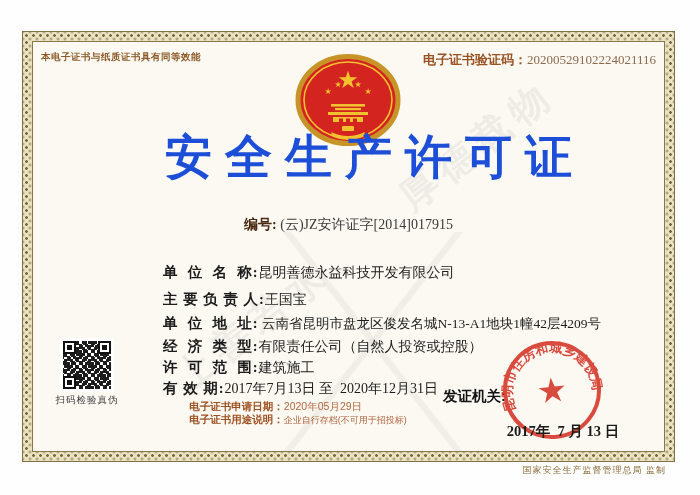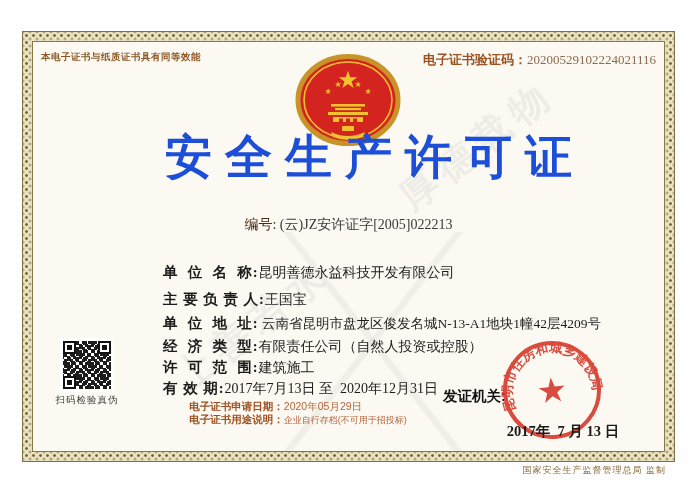--- a/index.html
+++ b/index.html
@@ -43,21 +43,21 @@
   
   .title{
     position:absolute;left:0;top:84px;width:100%;text-align:center;
     font-size:47px;font-weight:bold;color:#1d4ed8;letter-spacing:13px;
     text-indent:13px;white-space:nowrap;padding-left:20px;
   }
   .serial{
     position:absolute;left:0;top:174px;width:100%;text-align:center;
     font-size:14px;font-family:"Liberation Serif","DejaVu Serif",serif;
   }
-  .serial .slabel{font-weight:normal;color:#4a2a12;text-align:center;}
+  .serial .slabel{font-weight:bold;color:#4a2a12;text-align:center;}
   .serial .svalue{color:#3a3a3a;}
 
   
   .row{
     position:absolute;left:98px;white-space:pre;
     font-family:"Liberation Serif","DejaVu Serif",serif;color:#1c1c1c;
   }
   .row .flabel{font-weight:bold;font-size:14.5px;letter-spacing:1px;}
   .row .fvalue{font-size:14px;}
   .row3 .fvalue{font-size:13.5px;}
@@ -151,21 +151,21 @@
         <rect x="51" y="64.5" width="4" height="3.5" fill="#d42420"></rect>
         <rect x="58" y="64.5" width="4" height="3.5" fill="#d42420"></rect>
         <path d="M36 78 q17 8 34 0 l-2 5 q-15 6 -30 0 z" fill="#f2c12e"></path>
         <rect x="47" y="72" width="12" height="5" rx="1" fill="#f2c12e"></rect>
       </svg>
 
       <div class="title">安全生产许可证</div>
 
       <div class="serial">
         <span class="slabel">编号:</span>
-        <span class="svalue">(云)JZ安许证字[2005]022213</span>
+        <span class="svalue">(云)JZ安许证字[2014]017915</span>
       </div>
 
       <div class="row row1" style="top:203px">
         <span class="flabel">单  位  名  称:</span><span class="fvalue">昆明善德永益科技开发有限公司</span>
       </div>
       <div class="row row2" style="top:230px">
         <span class="flabel">主 要 负 责 人:</span><span class="fvalue">王国宝</span>
       </div>
       <div class="row row3" style="top:254px">
         <span class="flabel">单  位  地  址:</span><span class="fvalue"> 云南省昆明市盘龙区俊发名城N-13-A1地块1幢42层4209号</span>

